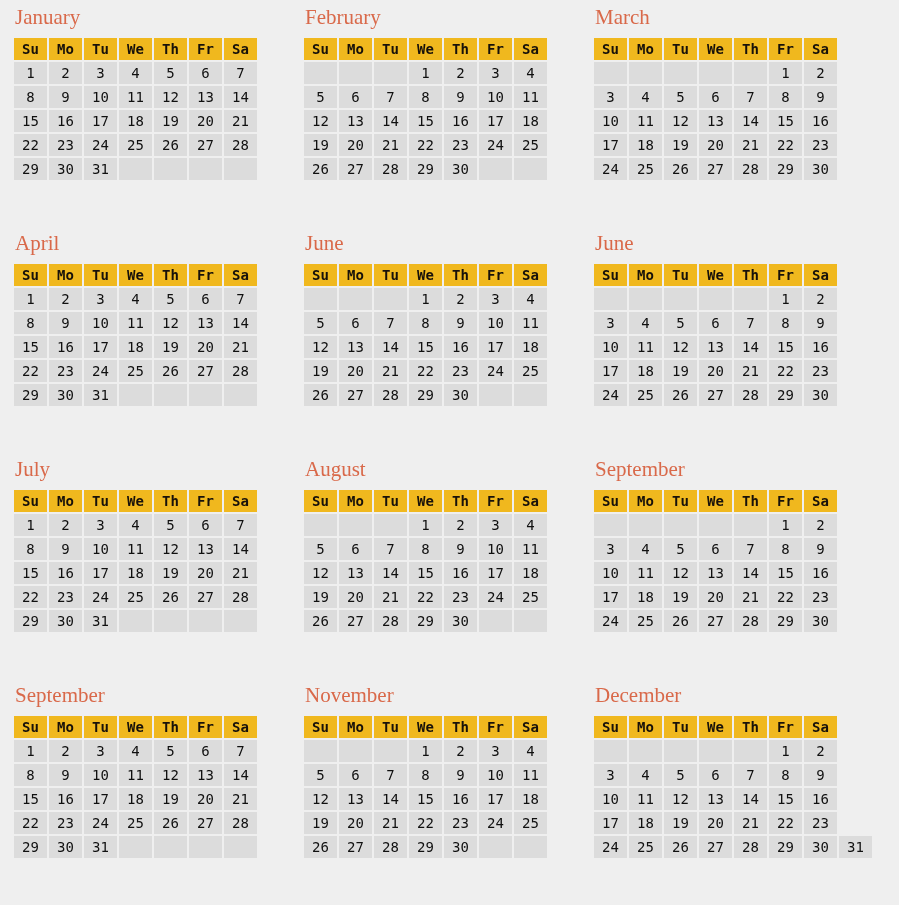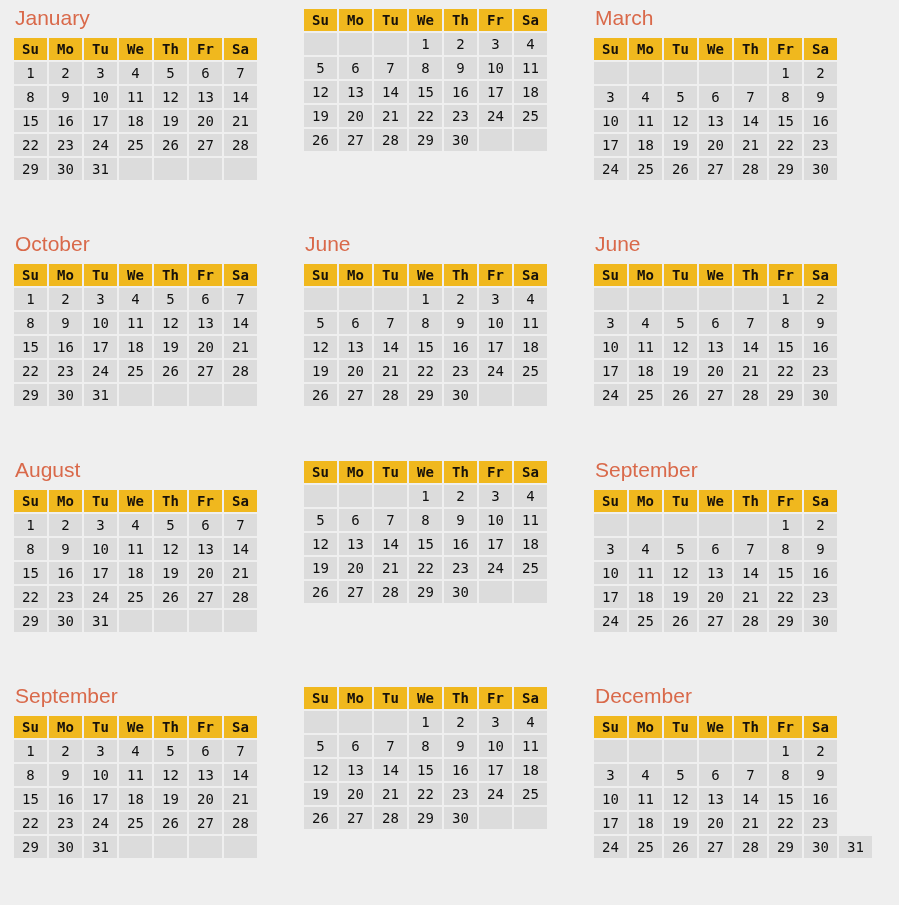--- a/index.html
+++ b/index.html
@@ -21,21 +21,21 @@
     padding-top: 7px;
     padding-left: 14px;
     box-sizing: border-box;
   }
 
   .month-block {
     position: relative;
   }
 
   .month-title {
-    font-family: Liberation Sans, sans-serif;
+    font-family: Liberation Serif, serif;
     font-size: 21px;
     color: #D9694A;
     line-height: 1;
     margin: 0 0 8px 1px;
     white-space: nowrap;
     font-weight: 400;
   }
 
   .month-table {
     border-collapse: separate;
@@ -132,20 +132,21 @@
             <td class="day-cell">31</td>
             <td class="day-cell empty"></td>
             <td class="day-cell empty"></td>
             <td class="day-cell empty"></td>
             <td class="day-cell empty"></td>
           </tr>
         </tbody>
       </table>
     </div>
     <div class="month-block">
+      <div class="month-title">February</div>
       <table class="month-table">
         <thead>
           <tr>
             <td class="dow-cell">Su</td>
             <td class="dow-cell">Mo</td>
             <td class="dow-cell">Tu</td>
             <td class="dow-cell">We</td>
             <td class="dow-cell">Th</td>
             <td class="dow-cell">Fr</td>
             <td class="dow-cell">Sa</td>
@@ -257,21 +258,21 @@
             <td class="day-cell">26</td>
             <td class="day-cell">27</td>
             <td class="day-cell">28</td>
             <td class="day-cell">29</td>
             <td class="day-cell">30</td>
           </tr>
         </tbody>
       </table>
     </div>
     <div class="month-block">
-      <div class="month-title">October</div>
+      <div class="month-title">April</div>
       <table class="month-table">
         <thead>
           <tr>
             <td class="dow-cell">Su</td>
             <td class="dow-cell">Mo</td>
             <td class="dow-cell">Tu</td>
             <td class="dow-cell">We</td>
             <td class="dow-cell">Th</td>
             <td class="dow-cell">Fr</td>
             <td class="dow-cell">Sa</td>
@@ -446,35 +447,224 @@
             <td class="day-cell">26</td>
             <td class="day-cell">27</td>
             <td class="day-cell">28</td>
             <td class="day-cell">29</td>
             <td class="day-cell">30</td>
           </tr>
         </tbody>
       </table>
     </div>
     <div class="month-block">
+      <div class="month-title">July</div>
+      <table class="month-table">
+        <thead>
+          <tr>
+            <td class="dow-cell">Su</td>
+            <td class="dow-cell">Mo</td>
+            <td class="dow-cell">Tu</td>
+            <td class="dow-cell">We</td>
+            <td class="dow-cell">Th</td>
+            <td class="dow-cell">Fr</td>
+            <td class="dow-cell">Sa</td>
+          </tr>
+        </thead>
+        <tbody>
+          <tr>
+            <td class="day-cell">1</td>
+            <td class="day-cell">2</td>
+            <td class="day-cell">3</td>
+            <td class="day-cell">4</td>
+            <td class="day-cell">5</td>
+            <td class="day-cell">6</td>
+            <td class="day-cell">7</td>
+          </tr>
+          <tr>
+            <td class="day-cell">8</td>
+            <td class="day-cell">9</td>
+            <td class="day-cell">10</td>
+            <td class="day-cell">11</td>
+            <td class="day-cell">12</td>
+            <td class="day-cell">13</td>
+            <td class="day-cell">14</td>
+          </tr>
+          <tr>
+            <td class="day-cell">15</td>
+            <td class="day-cell">16</td>
+            <td class="day-cell">17</td>
+            <td class="day-cell">18</td>
+            <td class="day-cell">19</td>
+            <td class="day-cell">20</td>
+            <td class="day-cell">21</td>
+          </tr>
+          <tr>
+            <td class="day-cell">22</td>
+            <td class="day-cell">23</td>
+            <td class="day-cell">24</td>
+            <td class="day-cell">25</td>
+            <td class="day-cell">26</td>
+            <td class="day-cell">27</td>
+            <td class="day-cell">28</td>
+          </tr>
+          <tr>
+            <td class="day-cell">29</td>
+            <td class="day-cell">30</td>
+            <td class="day-cell">31</td>
+            <td class="day-cell empty"></td>
+            <td class="day-cell empty"></td>
+            <td class="day-cell empty"></td>
+            <td class="day-cell empty"></td>
+          </tr>
+        </tbody>
+      </table>
+    </div>
+    <div class="month-block">
       <div class="month-title">August</div>
       <table class="month-table">
         <thead>
           <tr>
             <td class="dow-cell">Su</td>
             <td class="dow-cell">Mo</td>
             <td class="dow-cell">Tu</td>
             <td class="dow-cell">We</td>
             <td class="dow-cell">Th</td>
             <td class="dow-cell">Fr</td>
             <td class="dow-cell">Sa</td>
           </tr>
         </thead>
         <tbody>
           <tr>
+            <td class="day-cell empty"></td>
+            <td class="day-cell empty"></td>
+            <td class="day-cell empty"></td>
+            <td class="day-cell">1</td>
+            <td class="day-cell">2</td>
+            <td class="day-cell">3</td>
+            <td class="day-cell">4</td>
+          </tr>
+          <tr>
+            <td class="day-cell">5</td>
+            <td class="day-cell">6</td>
+            <td class="day-cell">7</td>
+            <td class="day-cell">8</td>
+            <td class="day-cell">9</td>
+            <td class="day-cell">10</td>
+            <td class="day-cell">11</td>
+          </tr>
+          <tr>
+            <td class="day-cell">12</td>
+            <td class="day-cell">13</td>
+            <td class="day-cell">14</td>
+            <td class="day-cell">15</td>
+            <td class="day-cell">16</td>
+            <td class="day-cell">17</td>
+            <td class="day-cell">18</td>
+          </tr>
+          <tr>
+            <td class="day-cell">19</td>
+            <td class="day-cell">20</td>
+            <td class="day-cell">21</td>
+            <td class="day-cell">22</td>
+            <td class="day-cell">23</td>
+            <td class="day-cell">24</td>
+            <td class="day-cell">25</td>
+          </tr>
+          <tr>
+            <td class="day-cell">26</td>
+            <td class="day-cell">27</td>
+            <td class="day-cell">28</td>
+            <td class="day-cell">29</td>
+            <td class="day-cell">30</td>
+            <td class="day-cell empty"></td>
+            <td class="day-cell empty"></td>
+          </tr>
+        </tbody>
+      </table>
+    </div>
+    <div class="month-block">
+      <div class="month-title">September</div>
+      <table class="month-table">
+        <thead>
+          <tr>
+            <td class="dow-cell">Su</td>
+            <td class="dow-cell">Mo</td>
+            <td class="dow-cell">Tu</td>
+            <td class="dow-cell">We</td>
+            <td class="dow-cell">Th</td>
+            <td class="dow-cell">Fr</td>
+            <td class="dow-cell">Sa</td>
+          </tr>
+        </thead>
+        <tbody>
+          <tr>
+            <td class="day-cell empty"></td>
+            <td class="day-cell empty"></td>
+            <td class="day-cell empty"></td>
+            <td class="day-cell empty"></td>
+            <td class="day-cell empty"></td>
+            <td class="day-cell">1</td>
+            <td class="day-cell">2</td>
+          </tr>
+          <tr>
+            <td class="day-cell">3</td>
+            <td class="day-cell">4</td>
+            <td class="day-cell">5</td>
+            <td class="day-cell">6</td>
+            <td class="day-cell">7</td>
+            <td class="day-cell">8</td>
+            <td class="day-cell">9</td>
+          </tr>
+          <tr>
+            <td class="day-cell">10</td>
+            <td class="day-cell">11</td>
+            <td class="day-cell">12</td>
+            <td class="day-cell">13</td>
+            <td class="day-cell">14</td>
+            <td class="day-cell">15</td>
+            <td class="day-cell">16</td>
+          </tr>
+          <tr>
+            <td class="day-cell">17</td>
+            <td class="day-cell">18</td>
+            <td class="day-cell">19</td>
+            <td class="day-cell">20</td>
+            <td class="day-cell">21</td>
+            <td class="day-cell">22</td>
+            <td class="day-cell">23</td>
+          </tr>
+          <tr>
+            <td class="day-cell">24</td>
+            <td class="day-cell">25</td>
+            <td class="day-cell">26</td>
+            <td class="day-cell">27</td>
+            <td class="day-cell">28</td>
+            <td class="day-cell">29</td>
+            <td class="day-cell">30</td>
+          </tr>
+        </tbody>
+      </table>
+    </div>
+    <div class="month-block">
+      <div class="month-title">September</div>
+      <table class="month-table">
+        <thead>
+          <tr>
+            <td class="dow-cell">Su</td>
+            <td class="dow-cell">Mo</td>
+            <td class="dow-cell">Tu</td>
+            <td class="dow-cell">We</td>
+            <td class="dow-cell">Th</td>
+            <td class="dow-cell">Fr</td>
+            <td class="dow-cell">Sa</td>
+          </tr>
+        </thead>
+        <tbody>
+          <tr>
             <td class="day-cell">1</td>
             <td class="day-cell">2</td>
             <td class="day-cell">3</td>
             <td class="day-cell">4</td>
             <td class="day-cell">5</td>
             <td class="day-cell">6</td>
             <td class="day-cell">7</td>
           </tr>
           <tr>
             <td class="day-cell">8</td>
@@ -509,331 +699,144 @@
             <td class="day-cell">31</td>
             <td class="day-cell empty"></td>
             <td class="day-cell empty"></td>
             <td class="day-cell empty"></td>
             <td class="day-cell empty"></td>
           </tr>
         </tbody>
       </table>
     </div>
     <div class="month-block">
-      <table class="month-table">
-        <thead>
-          <tr>
-            <td class="dow-cell">Su</td>
-            <td class="dow-cell">Mo</td>
-            <td class="dow-cell">Tu</td>
-            <td class="dow-cell">We</td>
-            <td class="dow-cell">Th</td>
-            <td class="dow-cell">Fr</td>
-            <td class="dow-cell">Sa</td>
-          </tr>
-        </thead>
-        <tbody>
-          <tr>
-            <td class="day-cell empty"></td>
-            <td class="day-cell empty"></td>
-            <td class="day-cell empty"></td>
-            <td class="day-cell">1</td>
-            <td class="day-cell">2</td>
-            <td class="day-cell">3</td>
-            <td class="day-cell">4</td>
-          </tr>
-          <tr>
-            <td class="day-cell">5</td>
-            <td class="day-cell">6</td>
-            <td class="day-cell">7</td>
-            <td class="day-cell">8</td>
-            <td class="day-cell">9</td>
-            <td class="day-cell">10</td>
-            <td class="day-cell">11</td>
-          </tr>
-          <tr>
-            <td class="day-cell">12</td>
-            <td class="day-cell">13</td>
-            <td class="day-cell">14</td>
-            <td class="day-cell">15</td>
-            <td class="day-cell">16</td>
-            <td class="day-cell">17</td>
-            <td class="day-cell">18</td>
-          </tr>
-          <tr>
-            <td class="day-cell">19</td>
-            <td class="day-cell">20</td>
-            <td class="day-cell">21</td>
-            <td class="day-cell">22</td>
-            <td class="day-cell">23</td>
-            <td class="day-cell">24</td>
-            <td class="day-cell">25</td>
-          </tr>
-          <tr>
-            <td class="day-cell">26</td>
-            <td class="day-cell">27</td>
-            <td class="day-cell">28</td>
-            <td class="day-cell">29</td>
-            <td class="day-cell">30</td>
-            <td class="day-cell empty"></td>
-            <td class="day-cell empty"></td>
-          </tr>
-        </tbody>
-      </table>
-    </div>
-    <div class="month-block">
-      <div class="month-title">September</div>
-      <table class="month-table">
-        <thead>
-          <tr>
-            <td class="dow-cell">Su</td>
-            <td class="dow-cell">Mo</td>
-            <td class="dow-cell">Tu</td>
-            <td class="dow-cell">We</td>
-            <td class="dow-cell">Th</td>
-            <td class="dow-cell">Fr</td>
-            <td class="dow-cell">Sa</td>
-          </tr>
-        </thead>
-        <tbody>
-          <tr>
-            <td class="day-cell empty"></td>
-            <td class="day-cell empty"></td>
-            <td class="day-cell empty"></td>
-            <td class="day-cell empty"></td>
-            <td class="day-cell empty"></td>
-            <td class="day-cell">1</td>
-            <td class="day-cell">2</td>
-          </tr>
-          <tr>
-            <td class="day-cell">3</td>
-            <td class="day-cell">4</td>
-            <td class="day-cell">5</td>
-            <td class="day-cell">6</td>
-            <td class="day-cell">7</td>
-            <td class="day-cell">8</td>
-            <td class="day-cell">9</td>
-          </tr>
-          <tr>
-            <td class="day-cell">10</td>
-            <td class="day-cell">11</td>
-            <td class="day-cell">12</td>
-            <td class="day-cell">13</td>
-            <td class="day-cell">14</td>
-            <td class="day-cell">15</td>
-            <td class="day-cell">16</td>
-          </tr>
-          <tr>
-            <td class="day-cell">17</td>
-            <td class="day-cell">18</td>
-            <td class="day-cell">19</td>
-            <td class="day-cell">20</td>
-            <td class="day-cell">21</td>
-            <td class="day-cell">22</td>
-            <td class="day-cell">23</td>
-          </tr>
-          <tr>
-            <td class="day-cell">24</td>
-            <td class="day-cell">25</td>
-            <td class="day-cell">26</td>
-            <td class="day-cell">27</td>
-            <td class="day-cell">28</td>
-            <td class="day-cell">29</td>
-            <td class="day-cell">30</td>
-          </tr>
-        </tbody>
-      </table>
-    </div>
-    <div class="month-block">
-      <div class="month-title">September</div>
-      <table class="month-table">
-        <thead>
-          <tr>
-            <td class="dow-cell">Su</td>
-            <td class="dow-cell">Mo</td>
-            <td class="dow-cell">Tu</td>
-            <td class="dow-cell">We</td>
-            <td class="dow-cell">Th</td>
-            <td class="dow-cell">Fr</td>
-            <td class="dow-cell">Sa</td>
-          </tr>
-        </thead>
-        <tbody>
-          <tr>
-            <td class="day-cell">1</td>
-            <td class="day-cell">2</td>
-            <td class="day-cell">3</td>
-            <td class="day-cell">4</td>
-            <td class="day-cell">5</td>
-            <td class="day-cell">6</td>
-            <td class="day-cell">7</td>
-          </tr>
-          <tr>
-            <td class="day-cell">8</td>
-            <td class="day-cell">9</td>
-            <td class="day-cell">10</td>
-            <td class="day-cell">11</td>
-            <td class="day-cell">12</td>
-            <td class="day-cell">13</td>
-            <td class="day-cell">14</td>
-          </tr>
-          <tr>
-            <td class="day-cell">15</td>
-            <td class="day-cell">16</td>
-            <td class="day-cell">17</td>
-            <td class="day-cell">18</td>
-            <td class="day-cell">19</td>
-            <td class="day-cell">20</td>
-            <td class="day-cell">21</td>
-          </tr>
-          <tr>
-            <td class="day-cell">22</td>
-            <td class="day-cell">23</td>
-            <td class="day-cell">24</td>
-            <td class="day-cell">25</td>
-            <td class="day-cell">26</td>
-            <td class="day-cell">27</td>
-            <td class="day-cell">28</td>
-          </tr>
-          <tr>
+      <div class="month-title">November</div>
+      <table class="month-table">
+        <thead>
+          <tr>
+            <td class="dow-cell">Su</td>
+            <td class="dow-cell">Mo</td>
+            <td class="dow-cell">Tu</td>
+            <td class="dow-cell">We</td>
+            <td class="dow-cell">Th</td>
+            <td class="dow-cell">Fr</td>
+            <td class="dow-cell">Sa</td>
+          </tr>
+        </thead>
+        <tbody>
+          <tr>
+            <td class="day-cell empty"></td>
+            <td class="day-cell empty"></td>
+            <td class="day-cell empty"></td>
+            <td class="day-cell">1</td>
+            <td class="day-cell">2</td>
+            <td class="day-cell">3</td>
+            <td class="day-cell">4</td>
+          </tr>
+          <tr>
+            <td class="day-cell">5</td>
+            <td class="day-cell">6</td>
+            <td class="day-cell">7</td>
+            <td class="day-cell">8</td>
+            <td class="day-cell">9</td>
+            <td class="day-cell">10</td>
+            <td class="day-cell">11</td>
+          </tr>
+          <tr>
+            <td class="day-cell">12</td>
+            <td class="day-cell">13</td>
+            <td class="day-cell">14</td>
+            <td class="day-cell">15</td>
+            <td class="day-cell">16</td>
+            <td class="day-cell">17</td>
+            <td class="day-cell">18</td>
+          </tr>
+          <tr>
+            <td class="day-cell">19</td>
+            <td class="day-cell">20</td>
+            <td class="day-cell">21</td>
+            <td class="day-cell">22</td>
+            <td class="day-cell">23</td>
+            <td class="day-cell">24</td>
+            <td class="day-cell">25</td>
+          </tr>
+          <tr>
+            <td class="day-cell">26</td>
+            <td class="day-cell">27</td>
+            <td class="day-cell">28</td>
+            <td class="day-cell">29</td>
+            <td class="day-cell">30</td>
+            <td class="day-cell empty"></td>
+            <td class="day-cell empty"></td>
+          </tr>
+        </tbody>
+      </table>
+    </div>
+    <div class="month-block">
+      <div class="month-title">December</div>
+      <table class="month-table">
+        <thead>
+          <tr>
+            <td class="dow-cell">Su</td>
+            <td class="dow-cell">Mo</td>
+            <td class="dow-cell">Tu</td>
+            <td class="dow-cell">We</td>
+            <td class="dow-cell">Th</td>
+            <td class="dow-cell">Fr</td>
+            <td class="dow-cell">Sa</td>
+            <td style="background: transparent;"></td>
+          </tr>
+        </thead>
+        <tbody>
+          <tr>
+            <td class="day-cell empty"></td>
+            <td class="day-cell empty"></td>
+            <td class="day-cell empty"></td>
+            <td class="day-cell empty"></td>
+            <td class="day-cell empty"></td>
+            <td class="day-cell">1</td>
+            <td class="day-cell">2</td>
+            <td style="background: transparent;"></td>
+          </tr>
+          <tr>
+            <td class="day-cell">3</td>
+            <td class="day-cell">4</td>
+            <td class="day-cell">5</td>
+            <td class="day-cell">6</td>
+            <td class="day-cell">7</td>
+            <td class="day-cell">8</td>
+            <td class="day-cell">9</td>
+            <td style="background: transparent;"></td>
+          </tr>
+          <tr>
+            <td class="day-cell">10</td>
+            <td class="day-cell">11</td>
+            <td class="day-cell">12</td>
+            <td class="day-cell">13</td>
+            <td class="day-cell">14</td>
+            <td class="day-cell">15</td>
+            <td class="day-cell">16</td>
+            <td style="background: transparent;"></td>
+          </tr>
+          <tr>
+            <td class="day-cell">17</td>
+            <td class="day-cell">18</td>
+            <td class="day-cell">19</td>
+            <td class="day-cell">20</td>
+            <td class="day-cell">21</td>
+            <td class="day-cell">22</td>
+            <td class="day-cell">23</td>
+            <td style="background: transparent;"></td>
+          </tr>
+          <tr>
+            <td class="day-cell">24</td>
+            <td class="day-cell">25</td>
+            <td class="day-cell">26</td>
+            <td class="day-cell">27</td>
+            <td class="day-cell">28</td>
             <td class="day-cell">29</td>
             <td class="day-cell">30</td>
             <td class="day-cell">31</td>
-            <td class="day-cell empty"></td>
-            <td class="day-cell empty"></td>
-            <td class="day-cell empty"></td>
-            <td class="day-cell empty"></td>
-          </tr>
-        </tbody>
-      </table>
-    </div>
-    <div class="month-block">
-      <table class="month-table">
-        <thead>
-          <tr>
-            <td class="dow-cell">Su</td>
-            <td class="dow-cell">Mo</td>
-            <td class="dow-cell">Tu</td>
-            <td class="dow-cell">We</td>
-            <td class="dow-cell">Th</td>
-            <td class="dow-cell">Fr</td>
-            <td class="dow-cell">Sa</td>
-          </tr>
-        </thead>
-        <tbody>
-          <tr>
-            <td class="day-cell empty"></td>
-            <td class="day-cell empty"></td>
-            <td class="day-cell empty"></td>
-            <td class="day-cell">1</td>
-            <td class="day-cell">2</td>
-            <td class="day-cell">3</td>
-            <td class="day-cell">4</td>
-          </tr>
-          <tr>
-            <td class="day-cell">5</td>
-            <td class="day-cell">6</td>
-            <td class="day-cell">7</td>
-            <td class="day-cell">8</td>
-            <td class="day-cell">9</td>
-            <td class="day-cell">10</td>
-            <td class="day-cell">11</td>
-          </tr>
-          <tr>
-            <td class="day-cell">12</td>
-            <td class="day-cell">13</td>
-            <td class="day-cell">14</td>
-            <td class="day-cell">15</td>
-            <td class="day-cell">16</td>
-            <td class="day-cell">17</td>
-            <td class="day-cell">18</td>
-          </tr>
-          <tr>
-            <td class="day-cell">19</td>
-            <td class="day-cell">20</td>
-            <td class="day-cell">21</td>
-            <td class="day-cell">22</td>
-            <td class="day-cell">23</td>
-            <td class="day-cell">24</td>
-            <td class="day-cell">25</td>
-          </tr>
-          <tr>
-            <td class="day-cell">26</td>
-            <td class="day-cell">27</td>
-            <td class="day-cell">28</td>
-            <td class="day-cell">29</td>
-            <td class="day-cell">30</td>
-            <td class="day-cell empty"></td>
-            <td class="day-cell empty"></td>
-          </tr>
-        </tbody>
-      </table>
-    </div>
-    <div class="month-block">
-      <div class="month-title">December</div>
-      <table class="month-table">
-        <thead>
-          <tr>
-            <td class="dow-cell">Su</td>
-            <td class="dow-cell">Mo</td>
-            <td class="dow-cell">Tu</td>
-            <td class="dow-cell">We</td>
-            <td class="dow-cell">Th</td>
-            <td class="dow-cell">Fr</td>
-            <td class="dow-cell">Sa</td>
-            <td style="background: transparent;"></td>
-          </tr>
-        </thead>
-        <tbody>
-          <tr>
-            <td class="day-cell empty"></td>
-            <td class="day-cell empty"></td>
-            <td class="day-cell empty"></td>
-            <td class="day-cell empty"></td>
-            <td class="day-cell empty"></td>
-            <td class="day-cell">1</td>
-            <td class="day-cell">2</td>
-            <td style="background: transparent;"></td>
-          </tr>
-          <tr>
-            <td class="day-cell">3</td>
-            <td class="day-cell">4</td>
-            <td class="day-cell">5</td>
-            <td class="day-cell">6</td>
-            <td class="day-cell">7</td>
-            <td class="day-cell">8</td>
-            <td class="day-cell">9</td>
-            <td style="background: transparent;"></td>
-          </tr>
-          <tr>
-            <td class="day-cell">10</td>
-            <td class="day-cell">11</td>
-            <td class="day-cell">12</td>
-            <td class="day-cell">13</td>
-            <td class="day-cell">14</td>
-            <td class="day-cell">15</td>
-            <td class="day-cell">16</td>
-            <td style="background: transparent;"></td>
-          </tr>
-          <tr>
-            <td class="day-cell">17</td>
-            <td class="day-cell">18</td>
-            <td class="day-cell">19</td>
-            <td class="day-cell">20</td>
-            <td class="day-cell">21</td>
-            <td class="day-cell">22</td>
-            <td class="day-cell">23</td>
-            <td style="background: transparent;"></td>
-          </tr>
-          <tr>
-            <td class="day-cell">24</td>
-            <td class="day-cell">25</td>
-            <td class="day-cell">26</td>
-            <td class="day-cell">27</td>
-            <td class="day-cell">28</td>
-            <td class="day-cell">29</td>
-            <td class="day-cell">30</td>
-            <td class="day-cell">31</td>
           </tr>
         </tbody>
       </table>
     </div>
   </div>
 
 </body></html>

